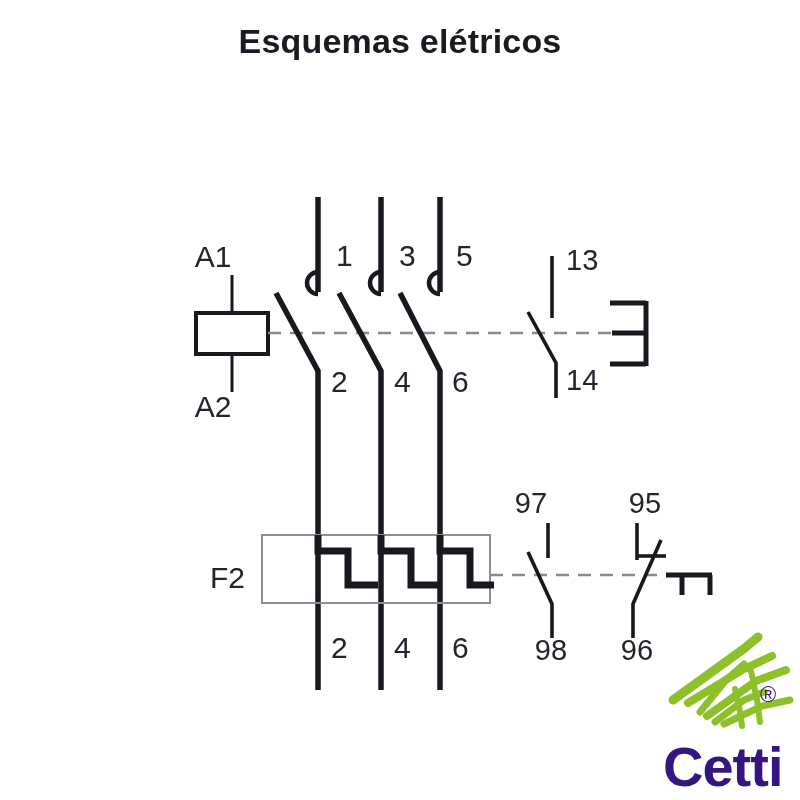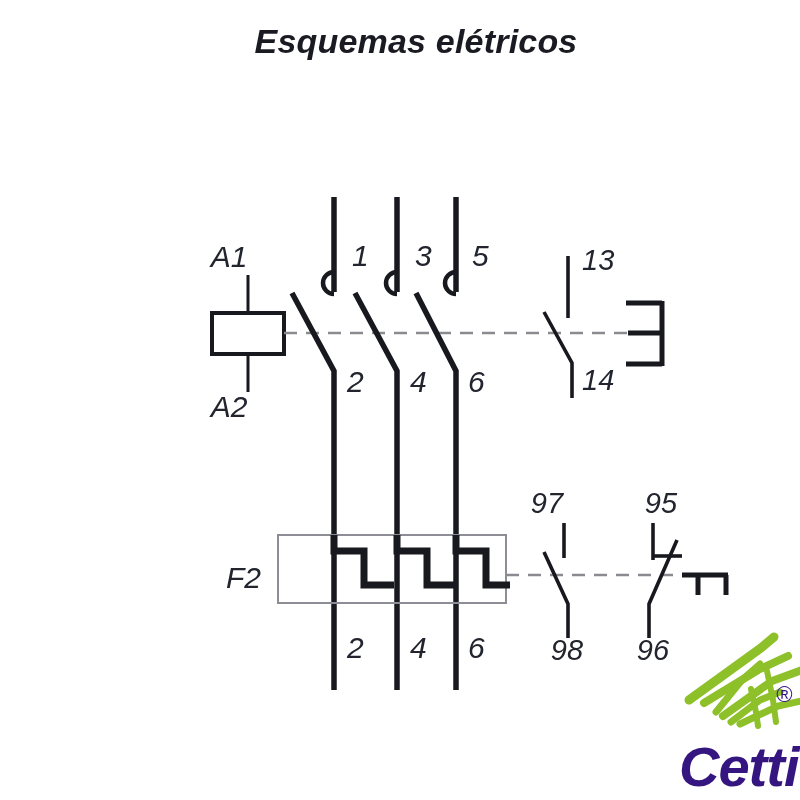--- a/index.html
+++ b/index.html
@@ -9,25 +9,24 @@
   }
   body {
     width: 800px;
     height: 800px;
     position: relative;
     overflow: hidden;
     font-family: "Liberation Sans", sans-serif;
   }
   #schematic-root {
     position: absolute;
-    left: 16px;
+    left: 0;
     top: 0;
     width: 736px;
     height: 800px;
-    font-style: italic;
   }
   #page-title {
     position: absolute;
     left: 0;
     top: 22px;
     width: 800px;
     text-align: center;
     font-family: "Liberation Sans", sans-serif;
     font-size: 34px;
     font-weight: bold;

